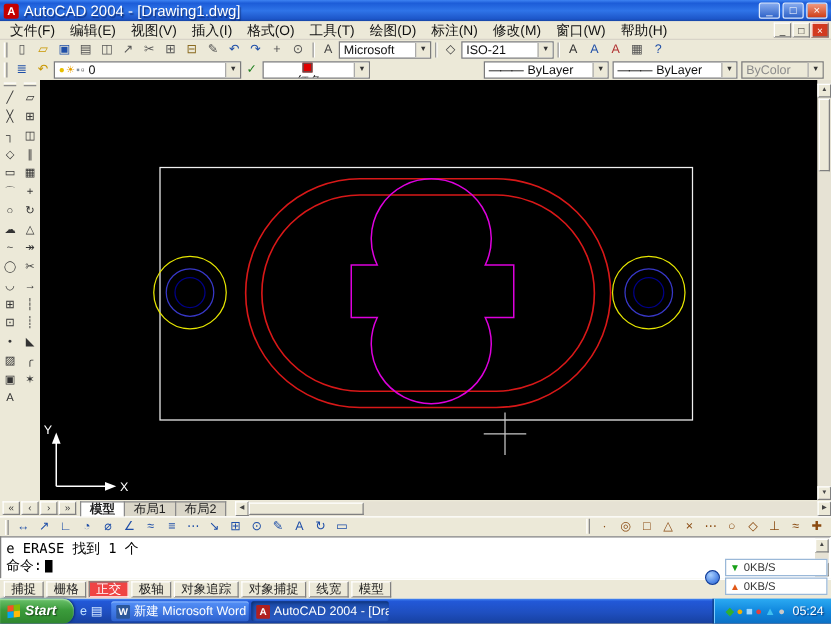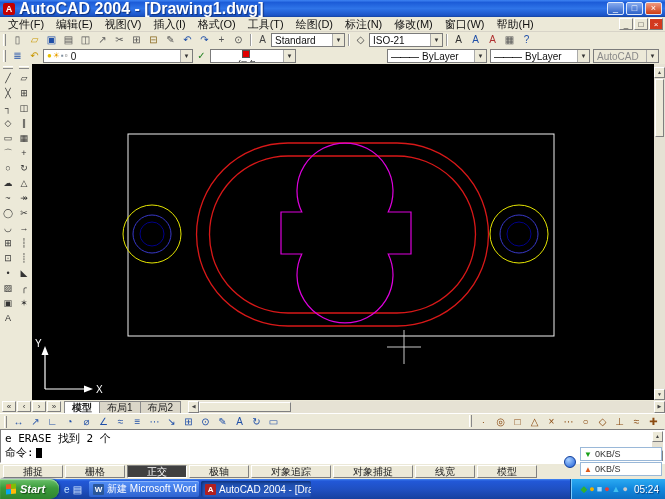--- a/index.html
+++ b/index.html
@@ -6,21 +6,21 @@
   html,body { background:#555; }
   body { font-family:"Liberation Sans","DejaVu Sans",sans-serif; }
   #screen { position:relative; width:665px; height:499px; overflow:hidden; background:#ECE9D8; font-size:11px; }
 
   
   .titlebar { position:absolute; left:0; top:0; width:665px; height:17px;
     background:linear-gradient(180deg,#3E83F2 0%,#1C5CD8 15%,#2F74E8 50%,#1C55C8 90%,#16439F 100%);
     display:flex; align-items:center; padding:0 3px; gap:4px; }
   .appicon { width:12px; height:12px; background:#C40000; color:#fff; font-size:9px; font-weight:bold;
     text-align:center; line-height:12px; border-radius:2px; flex:none; }
-  .wtitle { color:#fff; font-weight:bold; font-size:16px; text-shadow:1px 1px 1px #10327E; white-space:nowrap; }
+  .wtitle { color:#fff; font-weight:normal; font-size:12px; text-shadow:1px 1px 1px #10327E; white-space:nowrap; }
   .winbtns { margin-left:auto; display:flex; gap:2px; }
   .wbtn { width:17px; height:13px; border-radius:2px; border:1px solid #DCE8FC; color:#fff; font-size:9px;
     line-height:11px; text-align:center; padding:0; background:linear-gradient(#86AAEE,#2E63C8); cursor:default; }
   .wbtn.close { background:linear-gradient(#F09A80,#CE3C14); }
 
   
   .menubar { position:absolute; left:0; top:17px; width:665px; height:15px; background:#ECE9D8;
     display:flex; align-items:center; padding-left:2px; border-bottom:1px solid #D8D4C8; }
   .menus { display:flex; }
   .mitem { padding:0 6px; font-size:11px; color:#111; white-space:nowrap; }
@@ -90,23 +90,23 @@
   .cursorblock { display:inline-block; width:6px; height:10px; background:#000; margin-left:2px; }
   #cmdscroll { position:absolute; right:1px; top:1px; width:11px; height:30px; background:#E6E2D4;
     display:flex; flex-direction:column; justify-content:space-between; }
 
   
   #statusbar { position:absolute; left:0; top:463px; width:665px; height:16px; background:#ECE9D8;
     display:flex; align-items:center; gap:2px; padding:0 3px; border-top:1px solid #fff; }
   .coords { width:140px; height:13px; font-size:9px; line-height:11px; padding:0 3px; color:#333;
     border:1px solid; border-color:#808080 #fff #fff #808080; white-space:nowrap; overflow:hidden; }
   .sbtns { display:flex; gap:2px; }
-  .sbtn { height:13px; font-size:10px; line-height:11px; padding:0 19px; background:#ECE9D8; color:#222;
+  .sbtn { height:13px; font-size:10px; line-height:11px; padding:0 5px; background:#ECE9D8; color:#222;
     border:1px solid; border-color:#fff #808080 #808080 #fff; white-space:nowrap; }
-  .sbtn.active { background:#404040; color:#fff; border-color:#808080 #fff #fff #808080; }
+  .sbtn.active { background:#ef4444; color:#fff; border-color:#808080 #fff #fff #808080; }
 
   
   #netmeter { position:absolute; right:3px; top:447px; width:82px; z-index:5; }
   .orb { position:absolute; left:-16px; top:9px; width:12px; height:12px; border-radius:50%;
     background:radial-gradient(circle at 35% 30%, #A8D0FF, #1E5ED8); border:1px solid #0E3C9A; }
   .netrow { display:flex; align-items:center; gap:3px; background:#fff; border:1px solid #9AB8D8;
     height:14px; padding:0 3px; font-size:9px; color:#333; margin-bottom:1px; }
   .netdn { color:#18A018; font-size:8px; } .netup { color:#E05818; font-size:8px; }
 
   
@@ -187,21 +187,21 @@
         <button class="tbtn" style="color: rgb(138, 106, 32);">⊟</button>
         <button class="tbtn" style="color: rgb(85, 85, 85);">✎</button>
         <button class="tbtn" style="color: rgb(31, 79, 168);">↶</button>
         <button class="tbtn" style="color: rgb(31, 79, 168);">↷</button>
         <button class="tbtn" style="color: rgb(85, 85, 85);">+</button>
         <button class="tbtn" style="color: rgb(85, 85, 85);">⊙</button>
       </div>
     <span class="sep"></span>
     <button class="tbtn">A</button>
     <div class="combo" style="width:74px;">
-      <span>Standard</span>
+      <span>Microsoft</span>
       <span class="carrow">▼</span>
     </div>
     <span class="sep"></span>
     <button class="tbtn">◇</button>
     <div class="combo" style="width:74px;">
       <span>ISO-21</span>
       <span class="carrow">▼</span>
     </div>
     <span class="sep"></span>
     <div class="tb">
@@ -240,21 +240,21 @@
       <span class="lsample">———</span>
       <span>ByLayer</span>
       <span class="carrow">▼</span>
     </div>
     <div class="combo" style="width:100px; margin-left:3px;">
       <span class="lsample">———</span>
       <span>ByLayer</span>
       <span class="carrow">▼</span>
     </div>
     <div class="combo disabled" style="width:66px; margin-left:3px; margin-right:4px;">
-      <span>AutoCAD</span>
+      <span>ByColor</span>
       <span class="carrow">▼</span>
     </div>
   </div>
 
   <div id="lefttb">
     <div class="vcol">
       <span class="vgrip"></span>
       <div style="display:flex;flex-direction:column;">
           <button class="vbtn">╱</button>
           <button class="vbtn">╳</button>
@@ -383,21 +383,21 @@
           <button class="tbtn" style="color: rgb(138, 74, 16);">○</button>
           <button class="tbtn" style="color: rgb(138, 74, 16);">◇</button>
           <button class="tbtn" style="color: rgb(138, 74, 16);">⊥</button>
           <button class="tbtn" style="color: rgb(138, 74, 16);">≈</button>
           <button class="tbtn" style="color: rgb(138, 74, 16);">✚</button>
         </div>
     </div>
   </div>
 
   <div id="cmdwin">
-    <div class="cmdhist">e ERASE 找到 2 个</div>
+    <div class="cmdhist">e ERASE 找到 1 个</div>
     <div class="cmdprompt">
       <span>命令:</span>
       <span class="cursorblock"></span>
     </div>
     <div id="cmdscroll">
       <button class="scrbtn">▲</button>
       <button class="scrbtn">▼</button>
     </div>
   </div>
 

